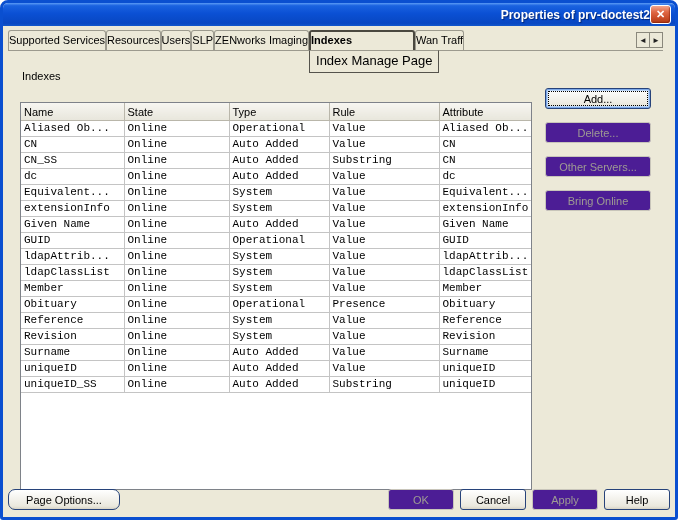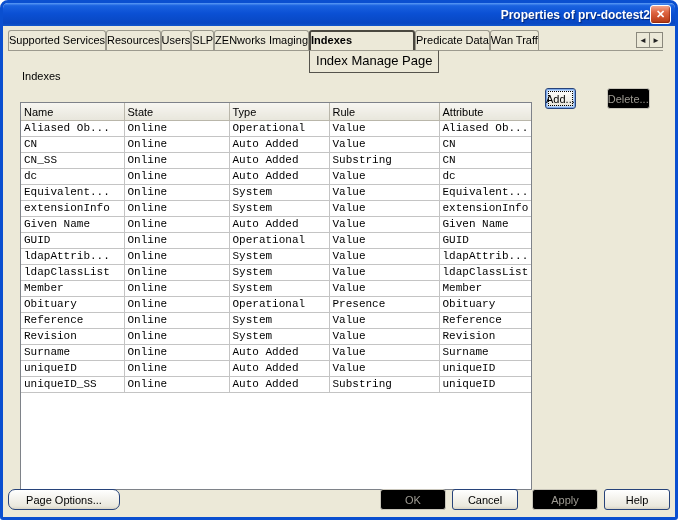--- a/index.html
+++ b/index.html
@@ -92,29 +92,29 @@
   td:last-child, th:last-child { border-right:none; }
 
   
   .xp-btn {
     display:block;
     font:11px "Liberation Sans",sans-serif; color:#000; text-align:center;
     background:linear-gradient(180deg,#FFFFFF 0%,#F5F4EF 40%,#EAE8DD 85%,#D8D4C5 100%);
     border:1px solid #27437A; border-radius:3px;
     height:21px; cursor:default;
   }
-  .xp-btn.disabled { color:#9E9B93; background:#000000; border-color:#C8C5BA;margin-left:8px; }
+  .xp-btn.disabled { color:#9E9B93; background:#4c1d95; border-color:#C8C5BA; }
   .xp-btn.focused {
     box-shadow:inset 0 0 0 1px #7DA9E8, inset 0 0 0 2px #BDD6F7;
     outline:1px dotted #000; outline-offset:-4px;
   }
 
   .side-buttons {
     position:absolute; left:542px; top:62px; width:106px;
-    display:flex; flex-direction:row; gap:23px;
+    display:flex; flex-direction:column; gap:13px;
   }
   .side-buttons .xp-btn { width:106px; }
 
   .footer-left { position:absolute; left:5px; top:463px; }
   .footer-left .xp-btn { width:112px;border-radius:7px; }
   .footer-right { position:absolute; right:5px; top:463px; display:flex; gap:6px; }
   .footer-right .xp-btn { width:66px; }
 </style>
 </head>
 <body>
@@ -129,21 +129,20 @@
 
   <div class="dialog-body">
 
     <div class="tabstrip" id="tabstrip">
       <div class="tab"><span class="tab-label">Supported Services</span></div>
         <div class="tab"><span class="tab-label">Resources</span></div>
         <div class="tab"><span class="tab-label">Users</span></div>
         <div class="tab"><span class="tab-label">SLP</span></div>
         <div class="tab"><span class="tab-label">ZENworks Imaging</span></div>
         <div class="tab active"><span class="tab-label">Indexes</span><div class="tab-sub">Index Manage Page</div></div>
-        <div class="tab"><span class="tab-label">Predicate Data</span></div>
         <div class="tab"><span class="tab-label">Wan Traff</span></div>
         <div class="tab-scrollers" id="tabScrollers">
         <span class="tab-scroller">
             <span>◄</span>
           </span>
         <span class="tab-scroller">
             <span>►</span>
           </span>
       </div>
     </div>

